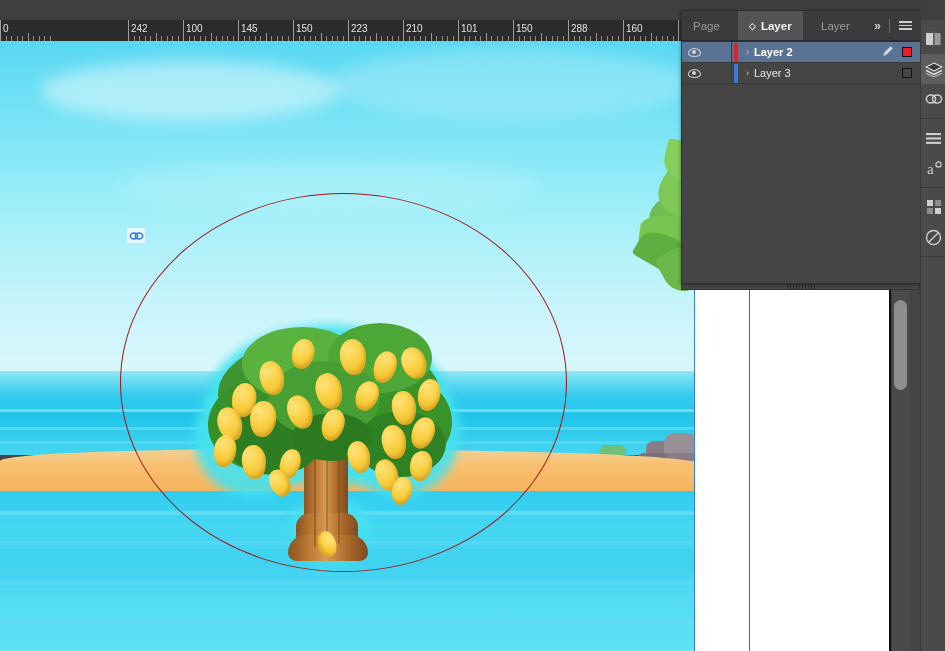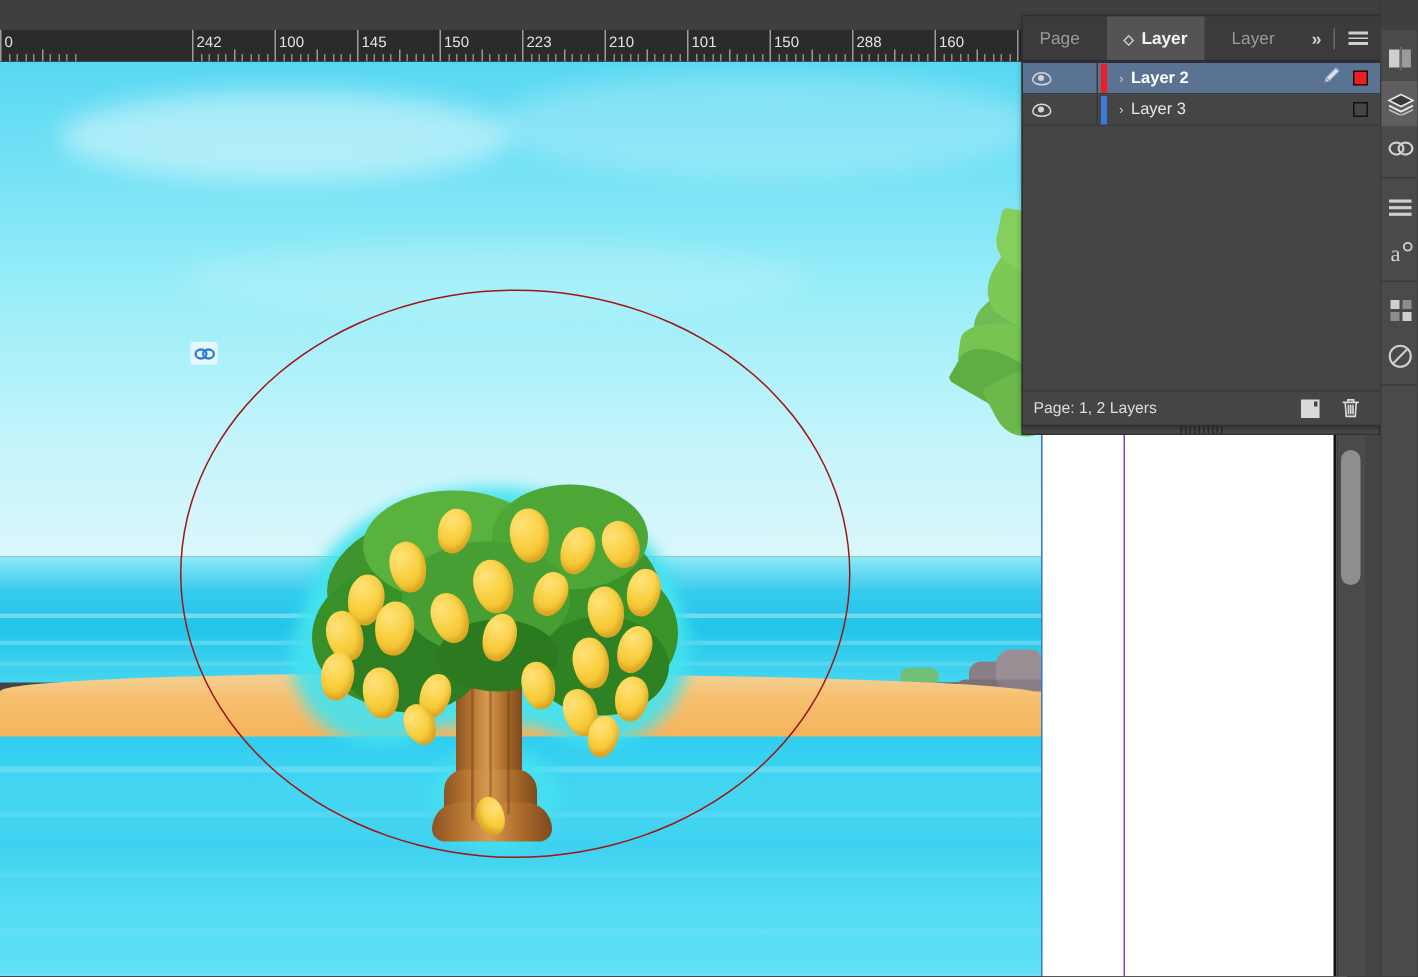--- a/index.html
+++ b/index.html
@@ -455,34 +455,20 @@
             </div>
           </div>
           <div class="gapcell"></div>
           <div class="chip" style="background: rgb(61, 124, 214);"></div>
           <span class="arrow">›</span>
           <span class="lname">Layer 3</span>
           <span class="target" style="background: transparent;"></span>
         </div>
       </div>
 
-    <div class="panel-footer">
-      <span class="ftxt">Page: 1, 2 Layers</span>
-      <span class="fbtn">
-        <svg width="13" height="13" viewBox="0 0 13 13">
-          <path d="M1 1h11v11H1z" fill="none" stroke="#d9d9d9" stroke-width="1.4"></path>
-          <path d="M1 1h8v4h3v7H1z" fill="#d9d9d9"></path>
-        </svg>
-      </span>
-      <span class="fbtn">
-        <svg width="13" height="14" viewBox="0 0 13 14">
-          <path d="M1.5 3.2h10M4.6 3.2V1.6h3.8v1.6M2.8 3.2l.7 9.4h6l.7-9.4M5 5.2v5.6M6.5 5.2v5.6M8 5.2v5.6" fill="none" stroke="#d9d9d9" stroke-width="1.1" stroke-linecap="round"></path>
-        </svg>
-      </span>
-    </div>
   </div>
 
   <div class="rail">
     <div class="railtop"></div>
 
     <div class="railgrp">
       <div class="railbtn">
         <svg width="17" height="16" viewBox="0 0 17 16">
           <rect x="1" y="2" width="7" height="12" fill="#cfcfcf"></rect>
           <rect x="9.6" y="2" width="6" height="12" fill="#9b9b9b"></rect>

